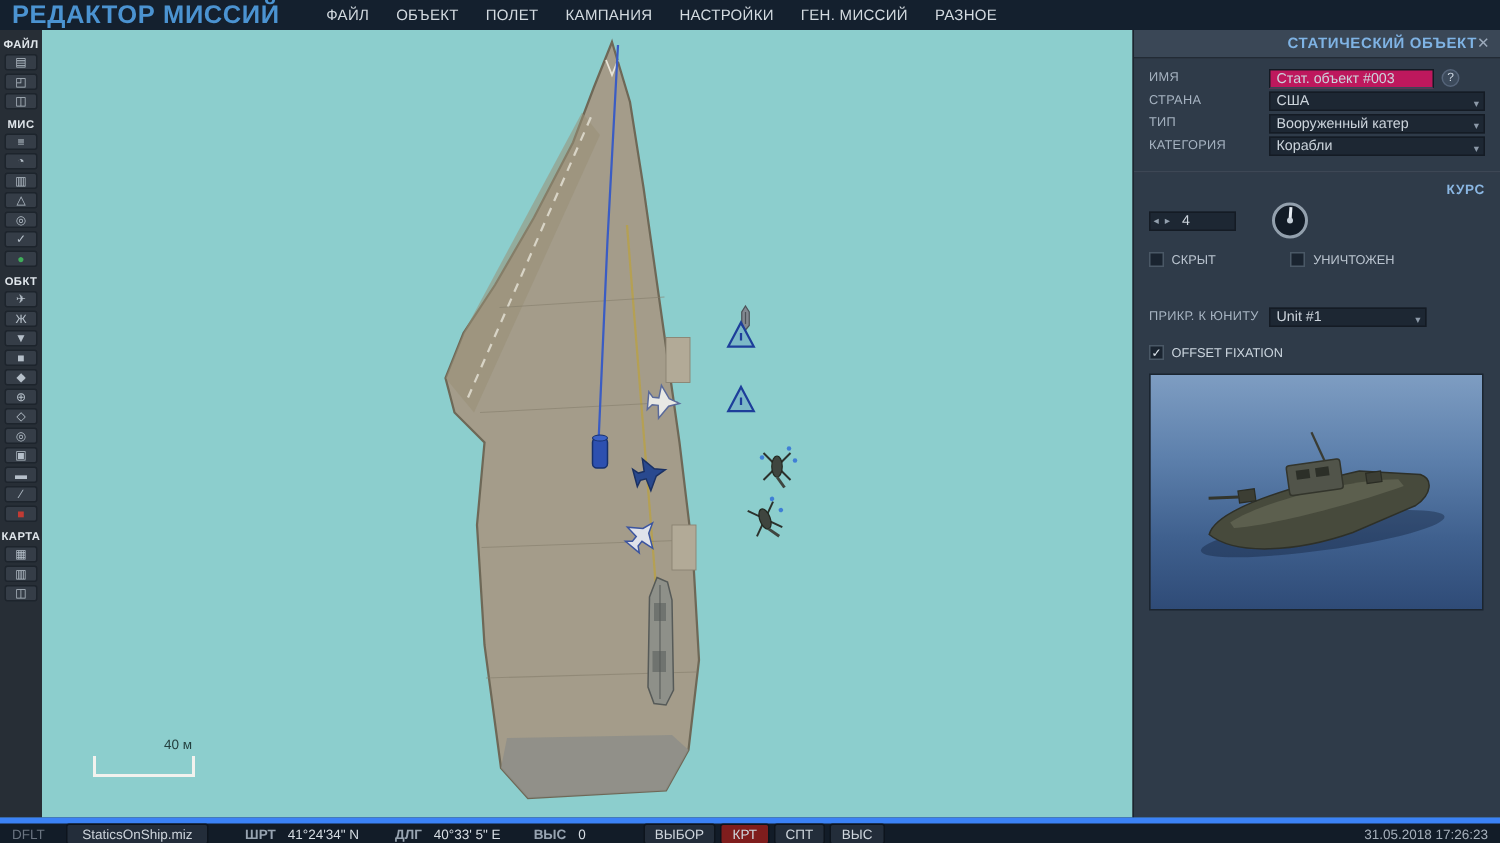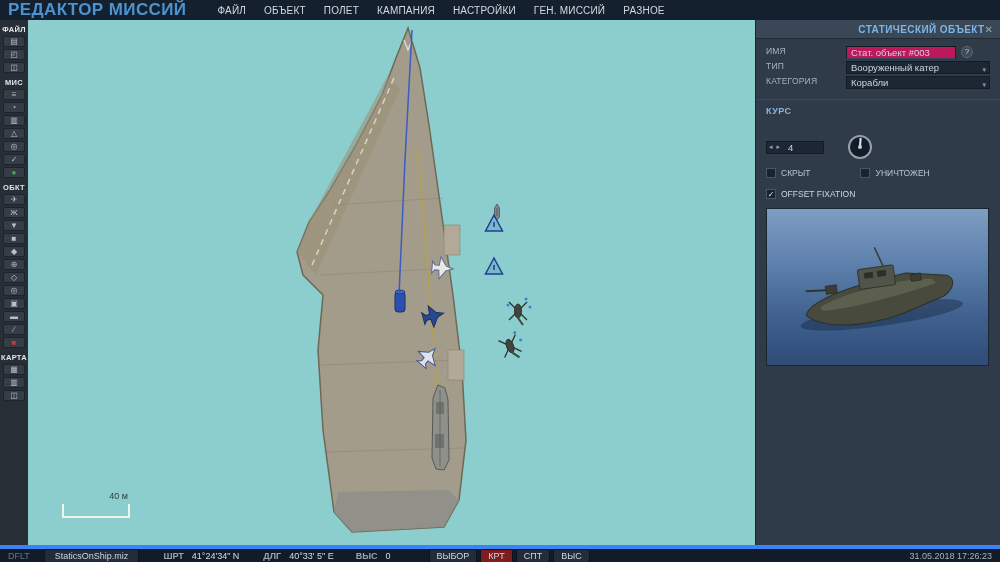--- a/index.html
+++ b/index.html
@@ -45,21 +45,21 @@
                 color:#ccd4dc; font-size:9.5px; padding:0 4px; font-family:inherit; width:110px; }
   .help-btn { width:12px; height:12px; border-radius:50%; background:#3c4a5b; color:#cfd8e2;
               font-size:8px; line-height:10px; text-align:center; margin-left:5px;
               border:1px solid #56657a; cursor:pointer; }
   .fselect { flex:1; height:13px; background:#1d2733; border:1px solid #141b24; color:#ccd4dc;
              font-size:9.5px; line-height:11px; padding:0 14px 0 4px; position:relative; cursor:pointer; }
   .fselect.small { flex:0 0 105px; }
   .fselect .arrow { position:absolute; right:3px; top:2px; font-size:7px; color:#8c99a8; }
 
   .divider { height:1px; background:#1f2835; border-bottom:1px solid #3d4755; margin:9px 0 6px; }
-  .section-label { font-size:9px; font-weight:bold; color:#8ab6e2; margin:4px 10px 19px; letter-spacing:.5px; }
+  .section-label { font-size:9px; font-weight:bold; color:#8ab6e2; margin:4px 10px 4px; letter-spacing:.5px;text-align:right; }
 
   .course-row { display:flex; align-items:center; margin:0 10px 6px; }
   .spinner { width:58px; height:13px; background:#1d2733; border:1px solid #141b24; display:flex;
              align-items:center; font-size:9.5px; color:#ccd4dc; }
   .spin-btn { font-size:7px; color:#93a0ae; padding:0 2px; cursor:pointer; }
   .spinner .value { margin-left:6px; }
   .dial { margin-left:24px; width:24px; height:24px; border-radius:50%; background:#121b26;
           border:2px solid #93a0ad; position:relative; }
   .dial-needle { position:absolute; left:50%; top:50%; width:2px; height:9px; background:#e6ecf2;
                  transform-origin:50% 100%; transform:translate(-50%,-100%) rotate(4deg); }
@@ -227,20 +227,27 @@
     <span class="panel-close">✕</span>
   </div>
 
   <div class="panel-body">
     <div class="frow">
       <span class="flabel">ИМЯ</span>
       <input class="text-input" type="text" value="Стат. объект #003" style="">
       <span class="help-btn">?</span>
     </div>
 
+    <div class="frow">
+      <span class="flabel">СТРАНА</span>
+      <div class="fselect">
+        <span>США</span>
+        <span class="arrow">▾</span>
+      </div>
+    </div>
 
     <div class="frow">
       <span class="flabel">ТИП</span>
       <div class="fselect">
         <span>Вооруженный катер</span>
         <span class="arrow">▾</span>
       </div>
     </div>
 
     <div class="frow">
@@ -267,20 +274,27 @@
       </div>
     </div>
 
     <div class="check-row">
       <span class="checkbox"></span>
       <span class="check-label">СКРЫТ</span>
       <span class="checkbox gap-destroyed"></span>
       <span class="check-label">УНИЧТОЖЕН</span>
     </div>
 
+    <div class="frow link-row">
+      <span class="flabel">ПРИКР. К ЮНИТУ</span>
+      <div class="fselect small">
+        <span>Unit #1</span>
+        <span class="arrow">▾</span>
+      </div>
+    </div>
 
     <div class="check-row offset-row">
       <span class="checkbox">✓</span>
       <span class="check-label">OFFSET FIXATION</span>
     </div>
 
     <div class="preview">
       <svg width="223" height="158" viewBox="0 0 223 158">
         <g transform="translate(112,86) rotate(-8)">
           <ellipse cx="0" cy="20" rx="82" ry="11" fill="rgba(12,24,46,0.35)"></ellipse>

